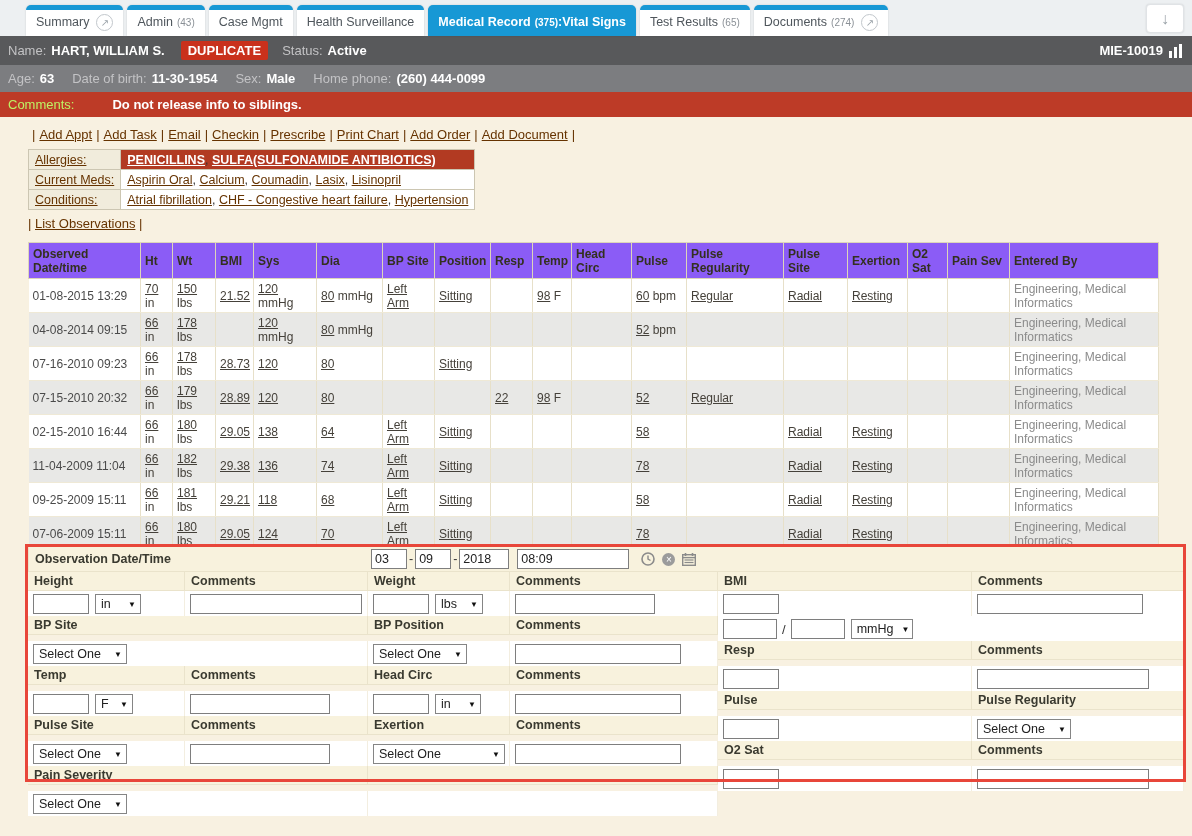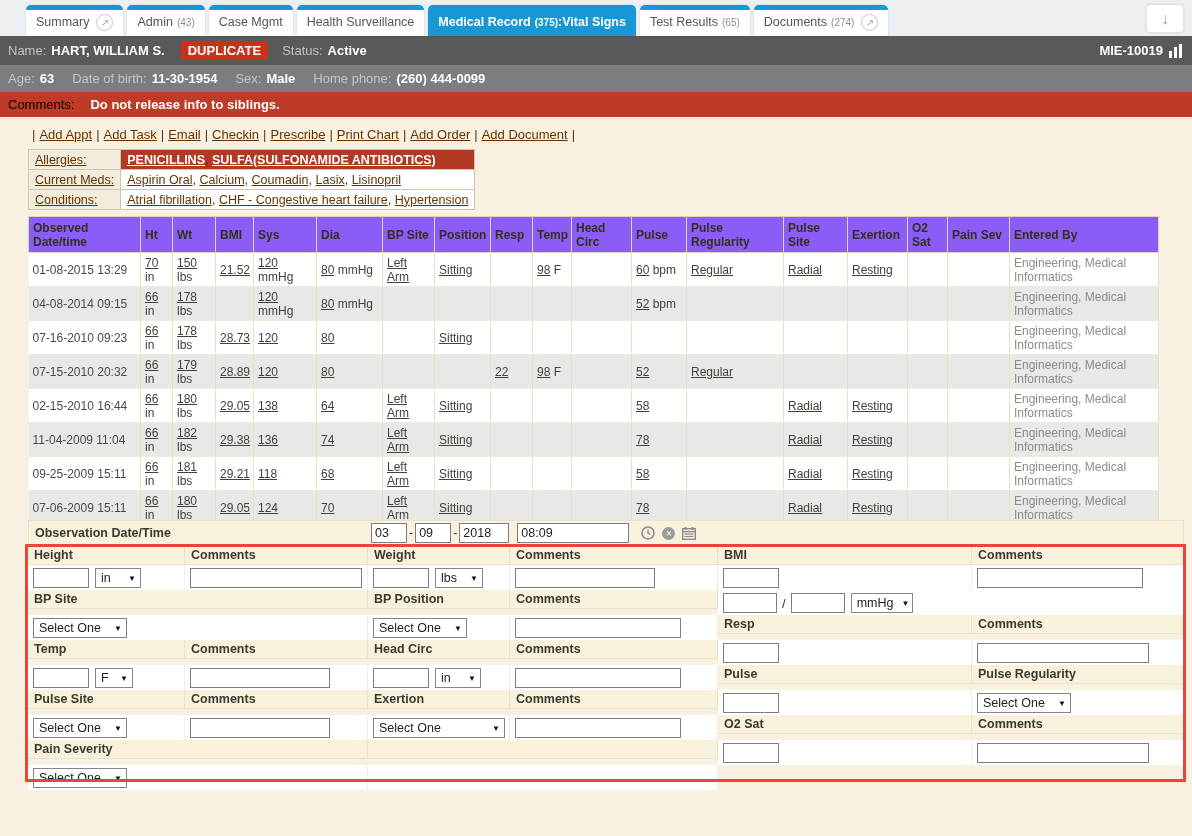--- a/index.html
+++ b/index.html
@@ -52,21 +52,21 @@
   }
   .banner-name .right { margin-left:auto; display:flex; align-items:center; gap:6px; font-weight:bold; }
   .banner-info {
     height:27px; background:#7c7d80; color:#fff; display:flex; align-items:center;
     padding:0 8px; font-size:13px;
   }
   .banner-info .grp { margin-right:18px; }
   .banner-comments {
     height:25px; background:#bd3b27; display:flex; align-items:center; padding:0 8px; font-size:13px;
   }
-  .banner-comments .lbl { color:#000000; margin-right:16px; }
+  .banner-comments .lbl { color:#bef264; margin-right:38px; }
   .banner-comments .val { color:#fff; font-weight:bold; }
   
   .content { padding:10px 0 0 28px; }
   a.lnk { color:#663300; text-decoration:underline; cursor:pointer; }
   .action-links { font-size:13px; color:#663300; height:18px; margin-bottom:4px; }
   .action-links .sep { text-decoration:none; margin:0 4px; }
   
   .sumbox { border-collapse:collapse; border:1px solid #9c9786; margin-bottom:6px; background:#fff; }
   .sumbox td { border:1px solid #ccc6b2; font-size:12.5px; padding:1px 6px; height:20px; }
   .sumbox td.l { background:#f1ecdc; white-space:nowrap; }
@@ -220,20 +220,23 @@
           <td class="l"><a class="lnk">Current Meds:</a></td>
           <td><a class="lnk">Aspirin Oral</a>, <a class="lnk">Calcium</a>, <a class="lnk">Coumadin</a>, <a class="lnk">Lasix</a>, <a class="lnk">Lisinopril</a></td>
         </tr>
         <tr>
           <td class="l"><a class="lnk">Conditions:</a></td>
           <td><a class="lnk">Atrial fibrillation</a>, <a class="lnk">CHF - Congestive heart failure</a>, <a class="lnk">Hypertension</a></td>
         </tr>
       </tbody>
     </table>
 
+  <div class="listobs">
+    <span class="sep">| </span><a class="lnk">List Observations</a><span class="sep"> |</span>
+  </div>
 
   <div class="obswrap">
     <table class="obs">
       <colgroup>
           <col style="width: 112px;">
           <col style="width: 32px;">
           <col style="width: 43px;">
           <col style="width: 38px;">
           <col style="width: 63px;">
           <col style="width: 66px;">

